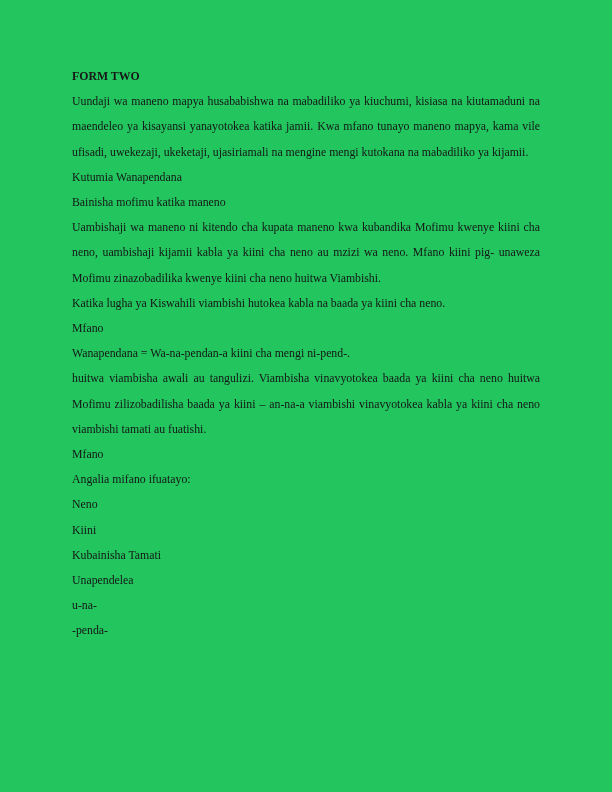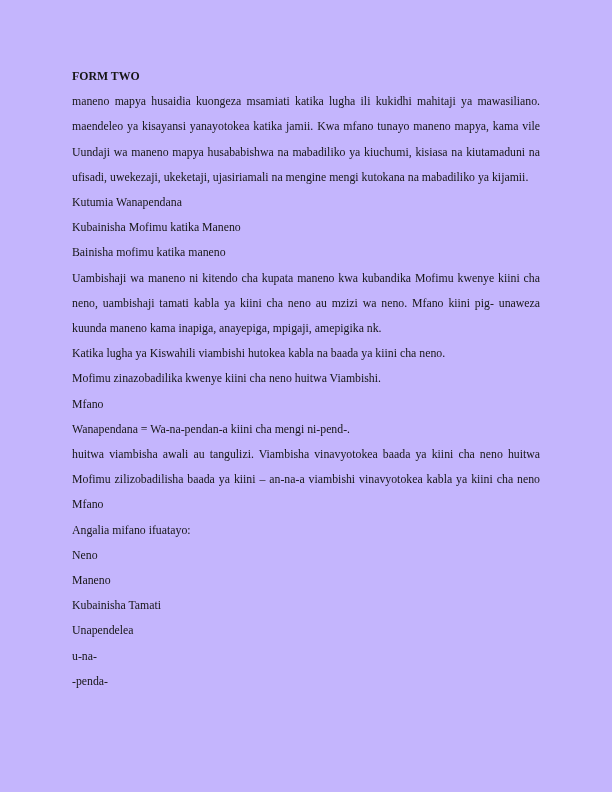--- a/index.html
+++ b/index.html
@@ -4,21 +4,21 @@
 <style>
   html, body {
     margin: 0;
     padding: 0;
     background: #ffffff;
   }
   .page {
     position: relative;
     width: 612px;
     height: 792px;
-    background: #c4b5fd;
+    background: #22c55e;
     overflow: hidden;
     font-family: "Liberation Serif", "DejaVu Serif", serif;
     color: #161616;
   }
   .content {
     position: absolute;
     top: 64px;
     left: 72px;
     width: 468px;
     font-size: 11.8px;
@@ -38,49 +38,47 @@
 </style>
 </head>
 <body>
 
 <div class="page">
   <div class="content">
 
     <div class="ln bold">FORM TWO</div>
 
     <div>
-      <div class="ln just">maneno mapya husaidia kuongeza msamiati katika lugha ili kukidhi mahitaji ya mawasiliano.</div>
+      <div class="ln just">Uundaji wa maneno mapya husababishwa na mabadiliko ya kiuchumi, kisiasa na kiutamaduni na</div>
       <div class="ln just">maendeleo ya kisayansi yanayotokea katika jamii. Kwa mfano tunayo maneno mapya, kama vile</div>
-      <div class="ln just">Uundaji wa maneno mapya husababishwa na mabadiliko ya kiuchumi, kisiasa na kiutamaduni na</div>
       <div class="ln">ufisadi, uwekezaji, ukeketaji, ujasiriamali na mengine mengi kutokana na mabadiliko ya kijamii.</div>
     </div>
 
     <div class="ln">Kutumia Wanapendana</div>
-    <div class="ln">Kubainisha Mofimu katika Maneno</div>
     <div class="ln">Bainisha mofimu katika maneno</div>
 
     <div>
       <div class="ln just">Uambishaji wa maneno ni kitendo cha kupata maneno kwa kubandika Mofimu kwenye kiini cha</div>
-      <div class="ln just">neno, uambishaji tamati kabla ya kiini cha neno au mzizi wa neno. Mfano kiini pig- unaweza</div>
-      <div class="ln">kuunda maneno kama inapiga, anayepiga, mpigaji, amepigika nk.</div>
+      <div class="ln just">neno, uambishaji kijamii kabla ya kiini cha neno au mzizi wa neno. Mfano kiini pig- unaweza</div>
     </div>
 
+    <div class="ln">Mofimu zinazobadilika kwenye kiini cha neno huitwa Viambishi.</div>
     <div class="ln">Katika lugha ya Kiswahili viambishi hutokea kabla na baada ya kiini cha neno.</div>
-    <div class="ln">Mofimu zinazobadilika kwenye kiini cha neno huitwa Viambishi.</div>
     <div class="ln">Mfano</div>
     <div class="ln">Wanapendana = Wa-na-pendan-a kiini cha mengi ni-pend-.</div>
 
     <div>
       <div class="ln just">huitwa viambisha awali au tangulizi. Viambisha vinavyotokea baada ya kiini cha neno huitwa</div>
       <div class="ln just">Mofimu zilizobadilisha baada ya kiini – an-na-a viambishi vinavyotokea kabla ya kiini cha neno</div>
+      <div class="ln">viambishi tamati au fuatishi.</div>
     </div>
 
     <div class="ln">Mfano</div>
     <div class="ln">Angalia mifano ifuatayo:</div>
     <div class="ln">Neno</div>
-    <div class="ln">Maneno</div>
+    <div class="ln">Kiini</div>
     <div class="ln">Kubainisha Tamati</div>
     <div class="ln">Unapendelea</div>
     <div class="ln">u-na-</div>
     <div class="ln">-penda-</div>
 
   </div>
 </div>
 
 </body></html>

